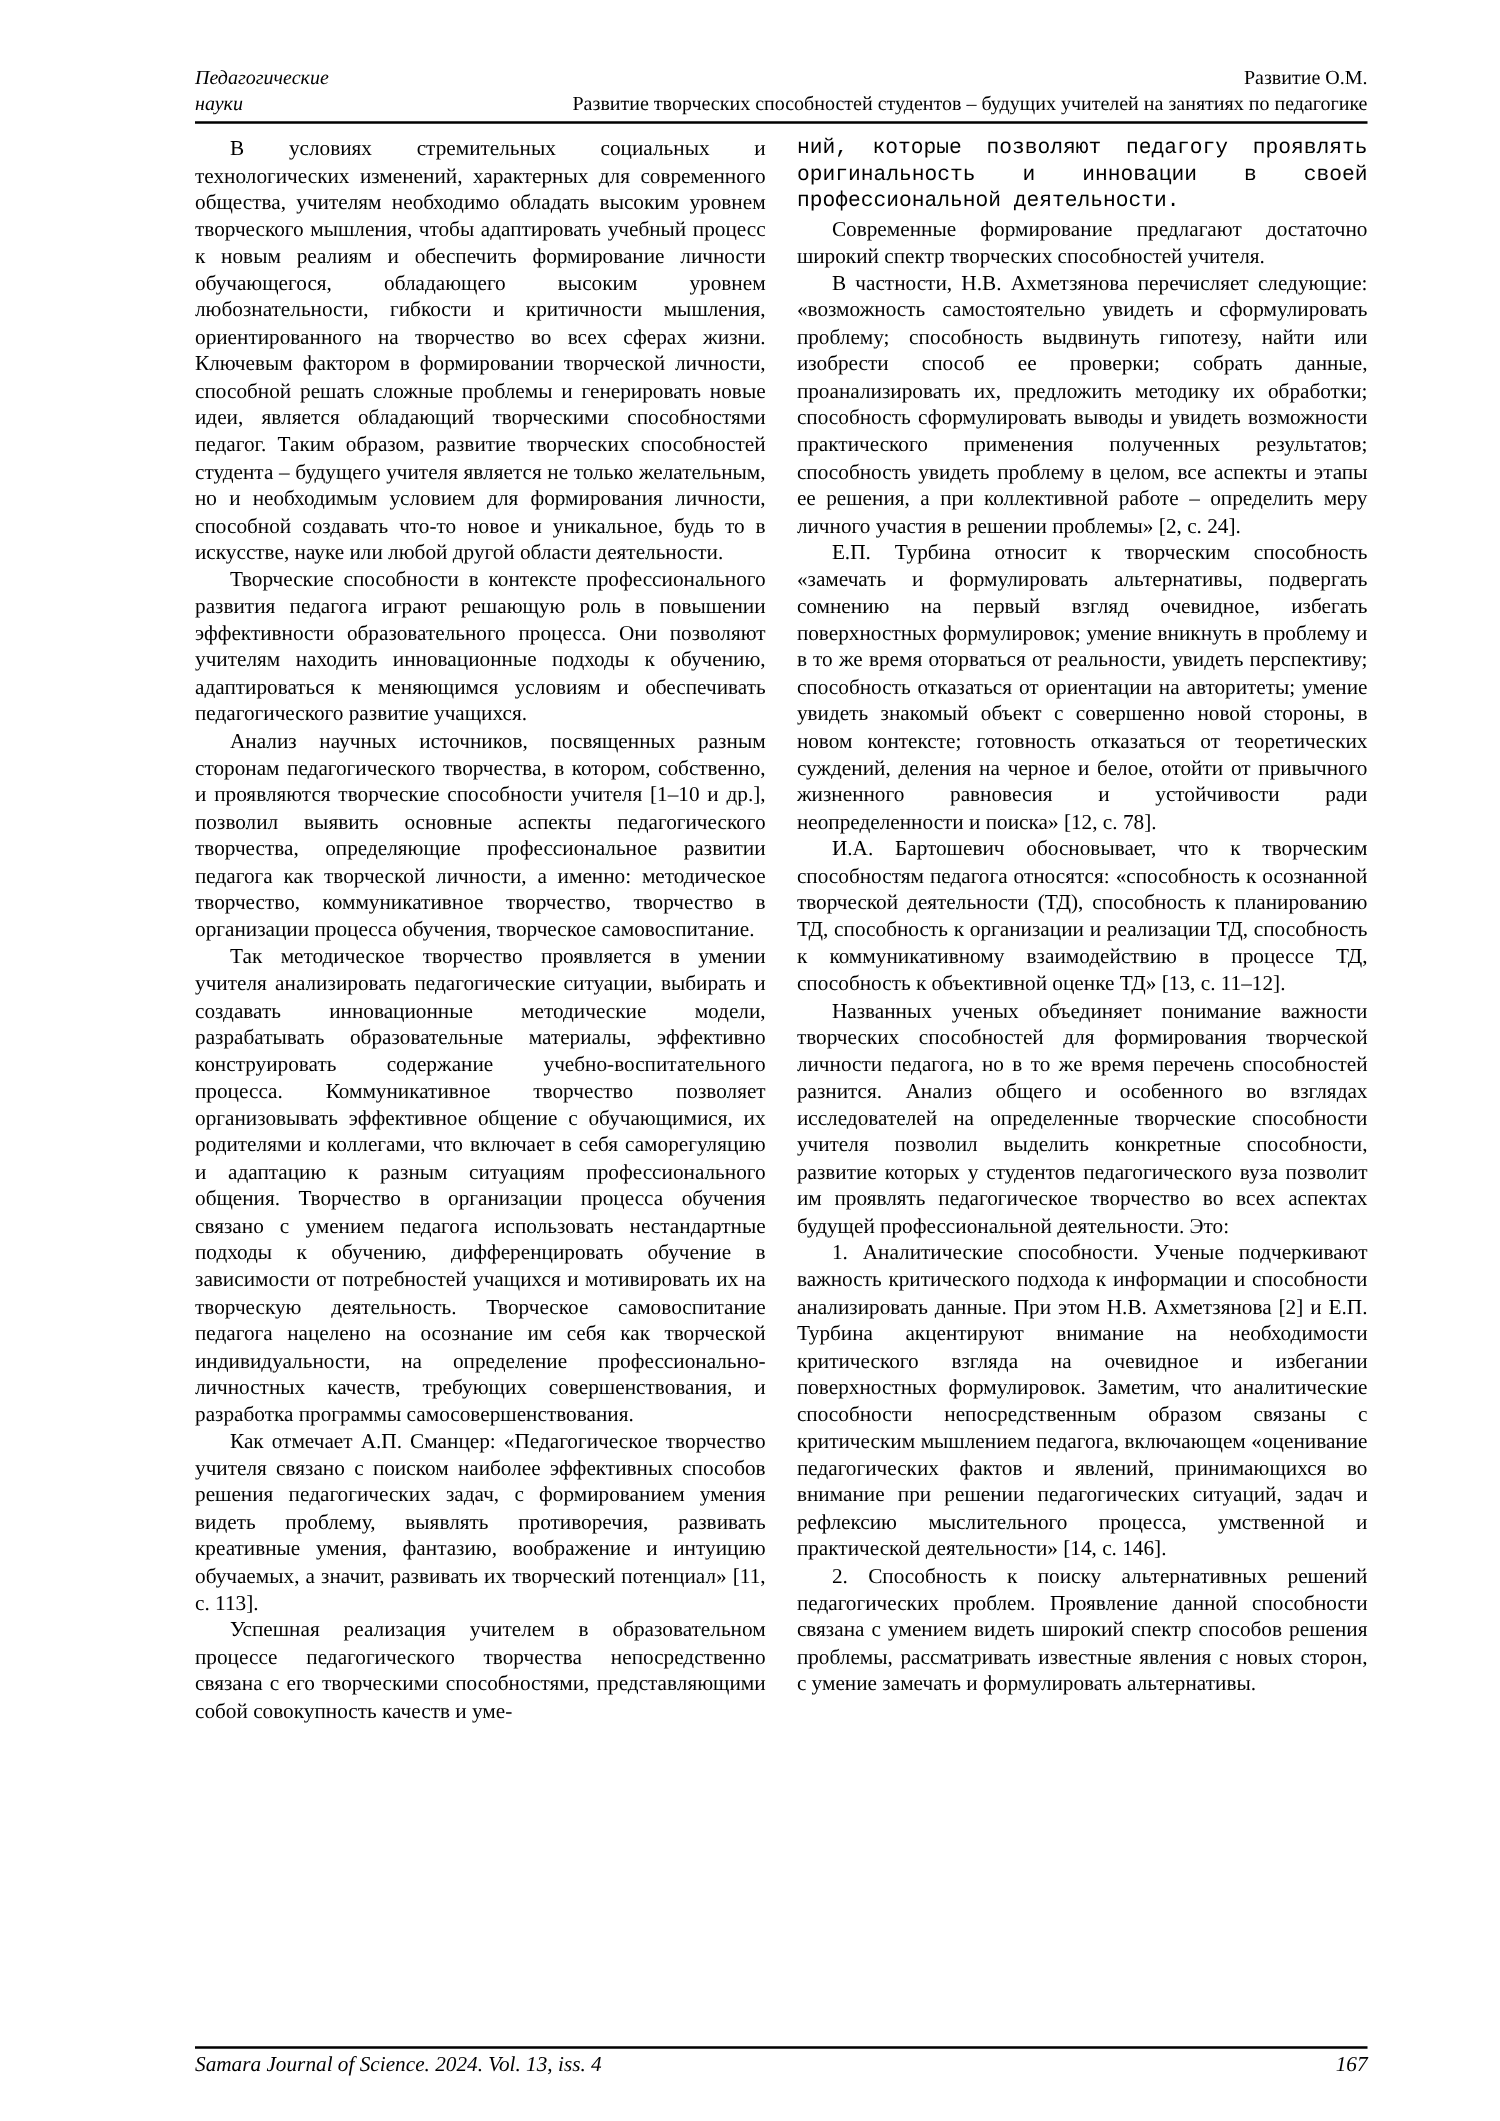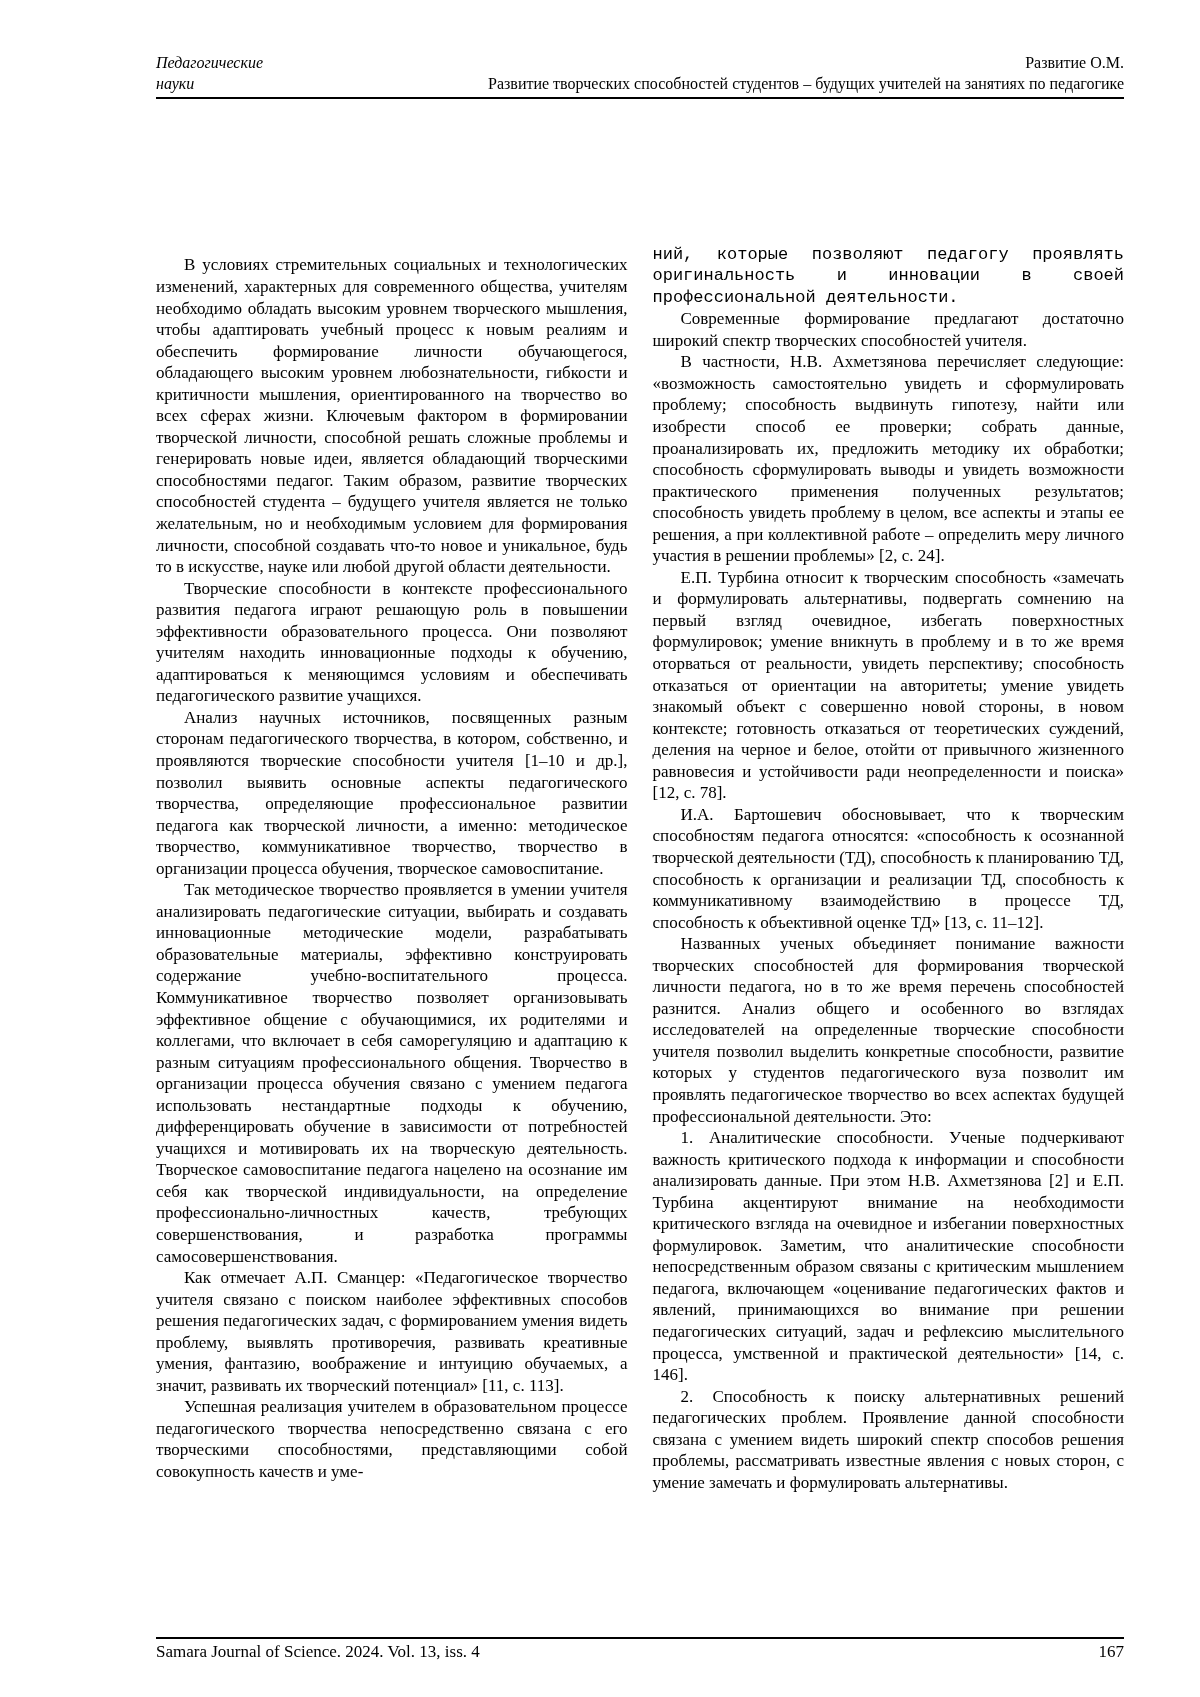--- a/index.html
+++ b/index.html
@@ -10,21 +10,21 @@
   body {
     width: 1200px;
     font-family: "Liberation Serif", "DejaVu Serif", serif;
     color: #000000;
     -webkit-font-smoothing: antialiased;
   }
   .page {
     box-sizing: border-box;
     width: 1200px;
     min-height: 1697px;
-    padding: 52px 76px 34px 156px;
+    padding: 52px 106px 34px 156px;
     display: flex;
     flex-direction: column;
   }
   
   .running-head {
     font-size: 16px;
     line-height: 21px;
   }
   .head-row {
     display: flex;
@@ -47,21 +47,20 @@
     border: none;
     border-top: 2px solid #000;
     margin: 3px 0 0 0;
   }
   
   .columns {
     display: flex;
     gap: 25px;
     margin-top: 9px;
     flex: 1 0 auto;
-    align-items: center;
   }
   .col {
     flex: 1 1 0;
     min-width: 0;
     font-size: 17px;
     line-height: 21.55px;
     text-align: justify;
     hyphens: auto;
     -webkit-hyphens: auto;
     overflow-wrap: break-word;
@@ -81,20 +80,21 @@
   .footer-rule {
     border: none;
     border-top: 2px solid #000;
     margin: 8px 0 2px 0;
   }
   .footer-row {
     display: flex;
     align-items: baseline;
     font-size: 17px;
     line-height: 22px;
+    font-style: italic;
   }
   .footer-page-num {
     margin-left: auto;
   }
 </style>
 </head>
 <body>
 
 <div class="page">
 

